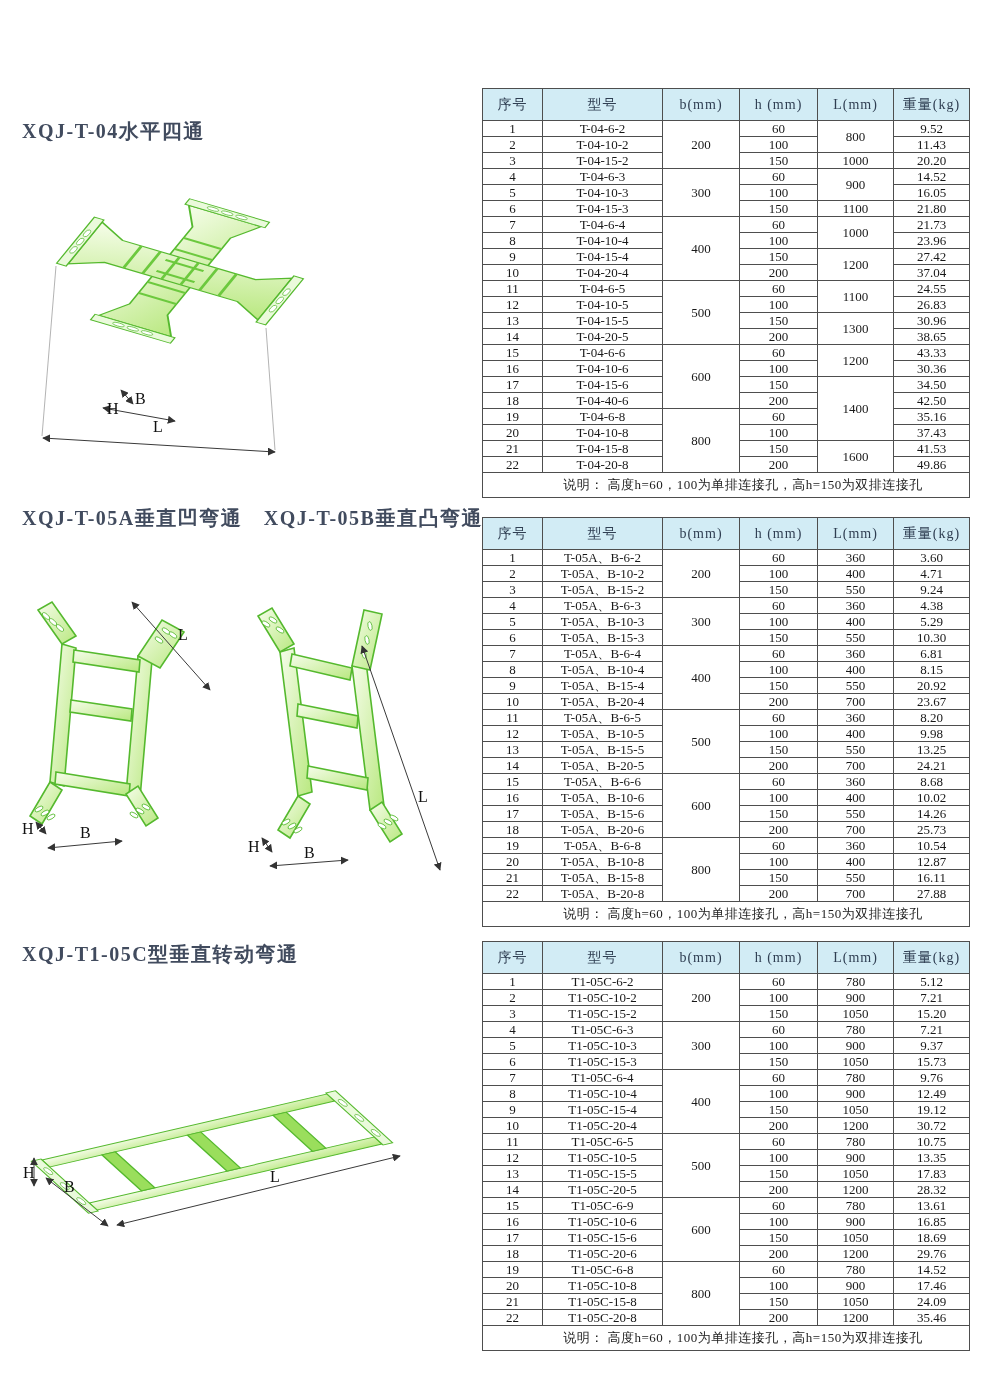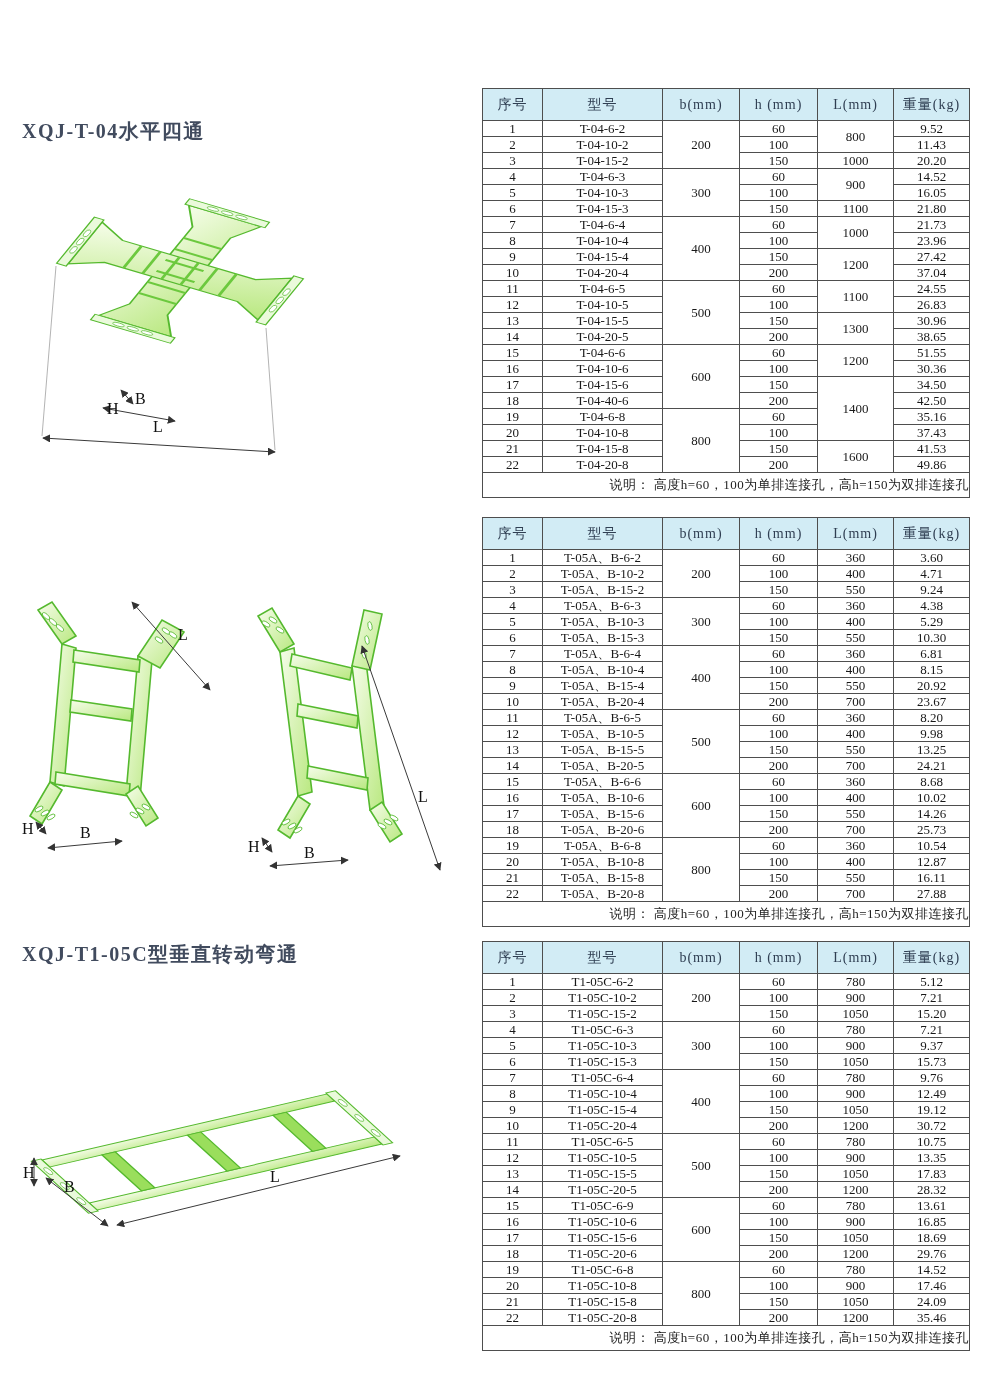--- a/index.html
+++ b/index.html
@@ -18,38 +18,39 @@
   #svg3{left:22px;top:1040px}
   table.spec{position:absolute;left:482px;border-collapse:collapse;table-layout:fixed;
              width:487px;background:#ffffff;}
   #tbl1{top:88px}
   #tbl2{top:517px}
   #tbl3{top:941px}
   table.spec th{border:1px solid #4e4e4e;background:#d2ecf5;color:#2f3e52;
                 font-size:14px;font-weight:normal;height:31px;letter-spacing:1px;padding:0;margin-left:15px;}
   table.spec td{border:1px solid #4e4e4e;text-align:center;font-size:13px;color:#181818;
                 height:15px;line-height:15px;padding:0;white-space:nowrap;}
-  table.spec td.note{text-align:right;padding-left:34px;height:24px;line-height:24px;
+  table.spec td.note{text-align:center;padding-left:34px;height:24px;line-height:24px;
                      letter-spacing:.5px;color:#1d1d1d;border-radius:10px;}
   .dimline{stroke:#3a3a3a;stroke-width:1;fill:none;}
   .extline{stroke:#9a9a9a;stroke-width:.75;fill:none;}
   .dimtext{font-family:"Liberation Serif","DejaVu Serif",serif;font-size:16px;fill:#111;}
   .tray{fill:url(#gr1);stroke:#55b92e;stroke-width:1.8;}
   .tray2{stroke:#55b92e;stroke-width:1.6;}
   .rung{stroke:#6cc93e;stroke-width:3;}
   .plate{fill:#eafadb;stroke:#55b92e;stroke-width:1.4;}
   .hole{fill:#ffffff;stroke:#55b92e;stroke-width:.8;}
 </style>
 </head>
 <body>
 
 <div class="page">
 
 
   <h2 class="sec" id="sec1">XQJ-T-04水平四通</h2>
+  <h2 class="sec" id="sec2">XQJ-T-05A垂直凹弯通　XQJ-T-05B垂直凸弯通</h2>
   <h2 class="sec" id="sec3">XQJ-T1-05C型垂直转动弯通</h2>
 
   <svg class="diagram" id="svg1" width="330" height="325" viewBox="0 0 330 325">
     <defs>
       <linearGradient id="gr1" x1="0" y1="0" x2="1" y2="1">
         <stop offset="0" stop-color="#f6fdea"></stop>
           <stop offset="1" stop-color="#b9e880"></stop>
       </linearGradient>
       <marker id="ar1" viewBox="0 0 10 10" refX="9" refY="5" markerWidth="8" markerHeight="8" orient="auto-start-reverse">
         <path d="M0,0L10,5L0,10z" fill="#333"></path>
@@ -320,21 +321,21 @@
           <td>T-04-20-5</td>
           <td>200</td>
           <td>38.65</td>
         </tr>
         <tr>
           <td>15</td>
           <td>T-04-6-6</td>
           <td rowspan="4">600</td>
           <td>60</td>
           <td rowspan="2">1200</td>
-          <td>51.55</td>
+          <td>43.33</td>
         </tr>
         <tr>
           <td>16</td>
           <td>T-04-10-6</td>
           <td>100</td>
           <td>30.36</td>
         </tr>
         <tr>
           <td>17</td>
           <td>T-04-15-6</td>

